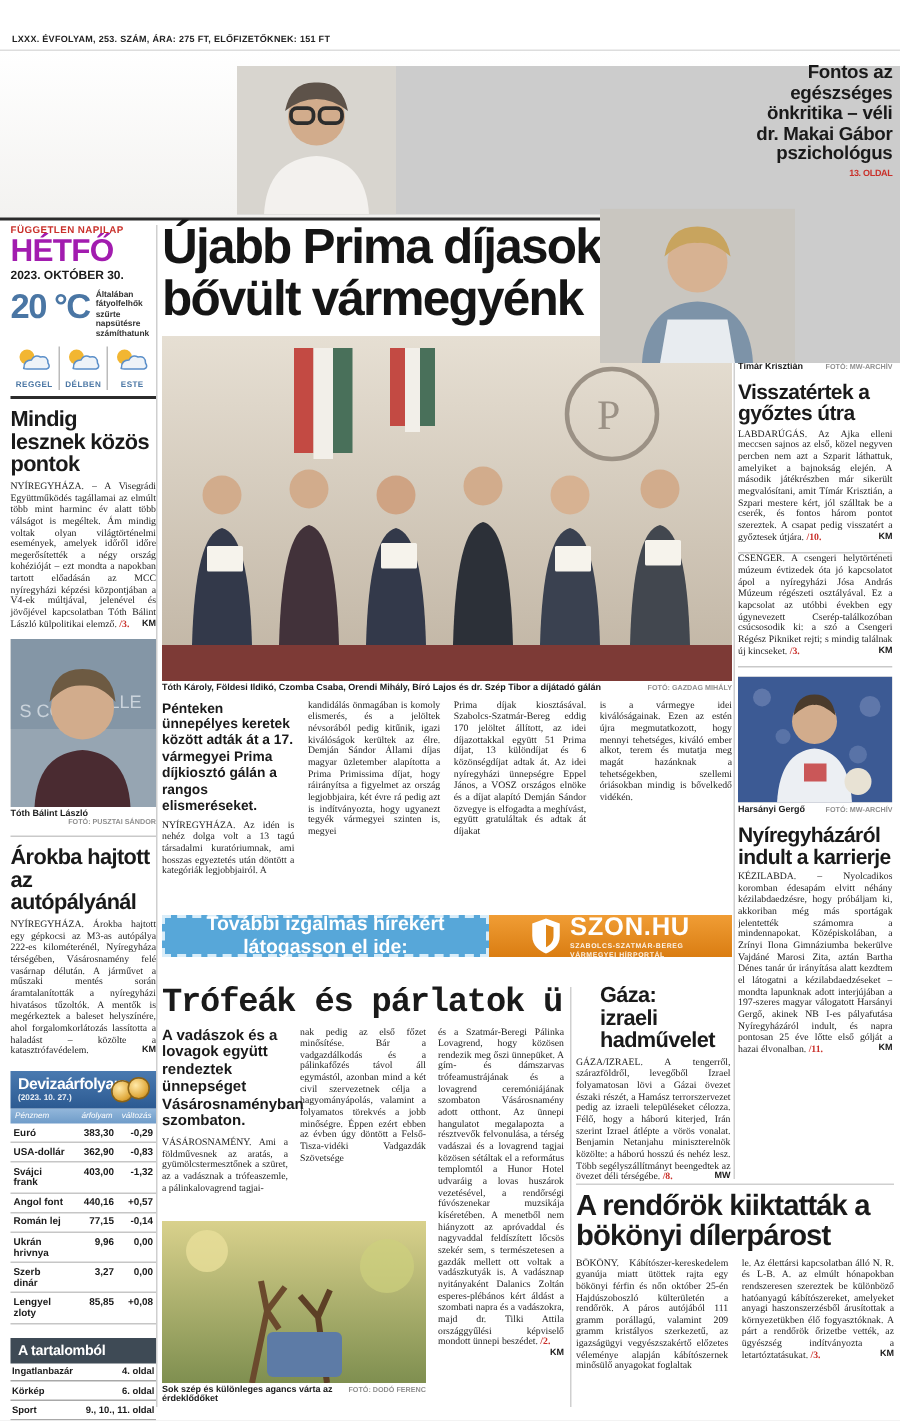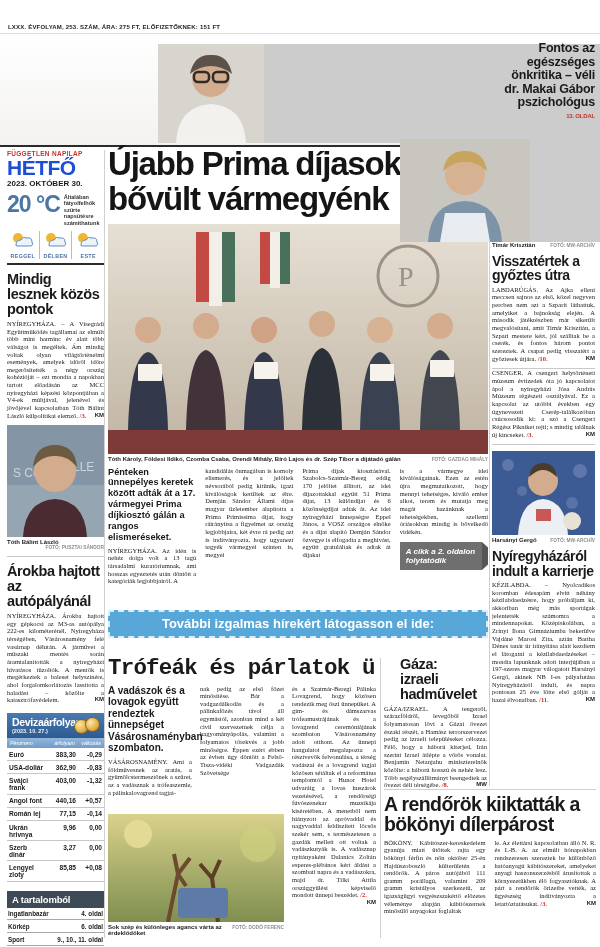--- a/index.html
+++ b/index.html
@@ -23,21 +23,21 @@
            font-family:"Liberation Serif",serif;font-size:16px;line-height:1.1;color:#222;}
   .tz-right{position:absolute;right:5px;top:8px;width:95px;text-align:right;z-index:5;
             font-weight:700;font-size:12.5px;line-height:1.08;letter-spacing:-.2px;}
   .oldal{display:block;color:#c9302a;font-size:6px;font-weight:700;margin-top:3px;font-family:"Liberation Sans",sans-serif;}
   
   .vline{position:absolute;width:1px;background:#cfcfcf;}
   .hline{position:absolute;height:1px;background:#cfcfcf;}
   
   .rail-l{position:absolute;left:7px;top:150px;width:97px;}
   .fuggetlen{color:#c9302a;font-weight:700;font-size:6.5px;letter-spacing:.3px;}
-  .hetfo{color:#1d4ed8;font-weight:800;font-size:21px;line-height:1;letter-spacing:-.5px;}
+  .hetfo{color:#a21caf;font-weight:800;font-size:21px;line-height:1;letter-spacing:-.5px;}
   .datum{font-weight:700;font-size:8px;margin-top:1px;}
   .weather{display:flex;gap:4px;margin-top:6px;align-items:flex-start;}
   .temp{color:#4a76a4;font-weight:800;font-size:23px;line-height:.95;letter-spacing:-1px;white-space:nowrap;}
   .forecast{font-size:5.6px;font-weight:700;color:#333;line-height:1.15;}
   .wrow{display:flex;margin-top:5px;border-bottom:2px solid #2b2b2b;padding-bottom:4px;}
   .wcell{flex:1;text-align:center;border-left:1px solid #bbb;}
   .wcell:first-child{border-left:none;}
   .wlabel{font-size:5.4px;font-weight:700;color:#4a76a4;letter-spacing:.3px;}
   .h2s{font-size:14.5px;font-weight:800;line-height:1.03;letter-spacing:-.4px;margin:7px 0 3px;}
   .bt{font-family:"Liberation Serif",serif;font-size:6.5px;line-height:1.18;text-align:justify;margin:0;}
@@ -352,30 +352,38 @@
         <p class="bt">NYÍREGYHÁZA. Az idén is nehéz dolga volt a 13 tagú társadalmi kuratóriumnak, ami hosszas egyeztetés után döntött a kategóriák legjobbjairól. A</p>
       </div>
       <div class="col">
           <p class="bt">kandidálás önmagában is komoly elismerés, és a jelöltek névsorából pedig kitűnik, igazi kiválóságok kerültek az élre. Demján Sándor Állami díjas magyar üzletember alapította a Prima Primissima díjat, hogy ráirányítsa a figyelmet az ország legjobbjaira, két évre rá pedig azt is indítványozta, hogy ugyanezt tegyék vármegyei szinten is, megyei</p>
         </div>
       <div class="col">
           <p class="bt">Prima díjak kiosztásával. Szabolcs-Szatmár-Bereg eddig 170 jelöltet állított, az idei díjazottakkal együtt 51 Prima díjat, 13 különdíjat és 6 közönségdíjat adtak át. Az idei nyíregyházi ünnepségre Eppel János, a VOSZ országos elnöke és a díjat alapító Demján Sándor özvegye is elfogadta a meghívást, együtt gratuláltak és adtak át díjakat</p>
         </div>
       <div class="col">
         <p class="bt">is a vármegye idei kiválóságainak. Ezen az estén újra megmutatkozott, hogy mennyi tehetséges, kiváló ember alkot, terem és mutatja meg magát hazánknak a tehetségekben, szellemi óriásokban mindig is bővelkedő vidékén.</p>
-        <div class="continue">
-          <span>A cikk a 2. oldalon folytatódik</span>
-          <span class="arrowhead"></span>
-        </div>
       </div>
     </div>
   </div>
 
   <div class="banner">
     <div class="banner-blue">További izgalmas hírekért látogasson el ide:</div>
+    <div class="banner-orange">
+      <svg width="20" height="26" viewBox="0 0 24 30">
+        <path d="M12 1 L23 5 V15 C23 23 17 27 12 29 C7 27 1 23 1 15 V5 Z" fill="#ffffff"></path>
+        <path d="M12 6 L18 8 V15 C18 20 15 22.5 12 24 Z" fill="#e08617"></path>
+      </svg>
+      <div>
+        <div class="szon-big">SZON.HU</div>
+        <div class="szon-sub">
+          <span>SZABOLCS-SZATMÁR-BEREG</span><br><span>VÁRMEGYEI HÍRPORTÁL</span>
+        </div>
+      </div>
+    </div>
   </div>
 
   <div class="trofeak">
     <h2 class="h3t">Trófeák és párlatok ünnepe</h2>
     <div class="trow">
       <div class="tleft">
         <div class="tcols2">
           <div>
             <p class="lead2">A vadászok és a lovagok együtt rendeztek ünnepséget Vásárosnaményban szombaton.</p>
             <p class="bt">VÁSÁROSNAMÉNY. Ami a földművesnek az aratás, a gyümölcstermesztőnek a szüret, az a vadásznak a trófeaszemle, a pálinkalovagrend tagjai-</p>

